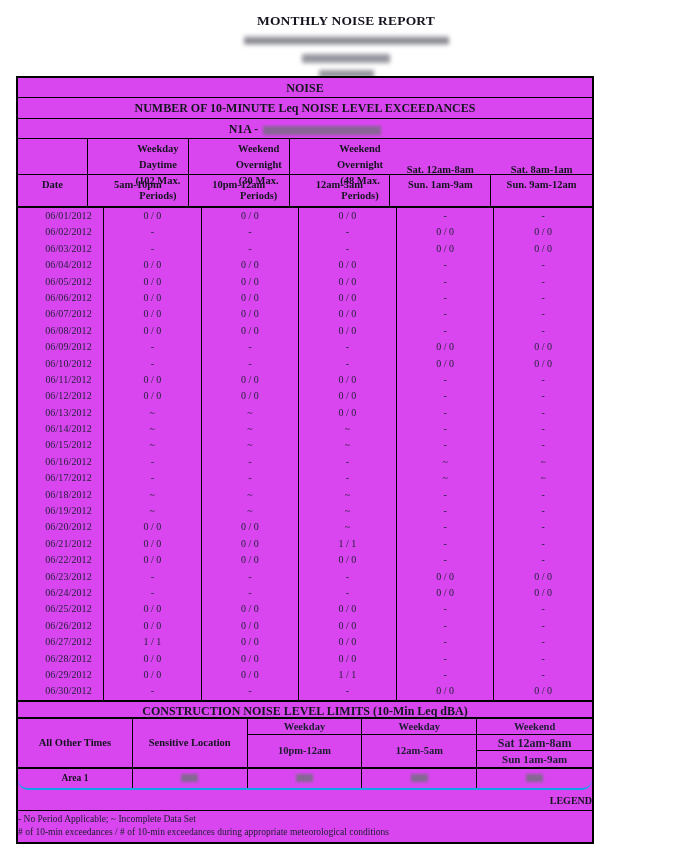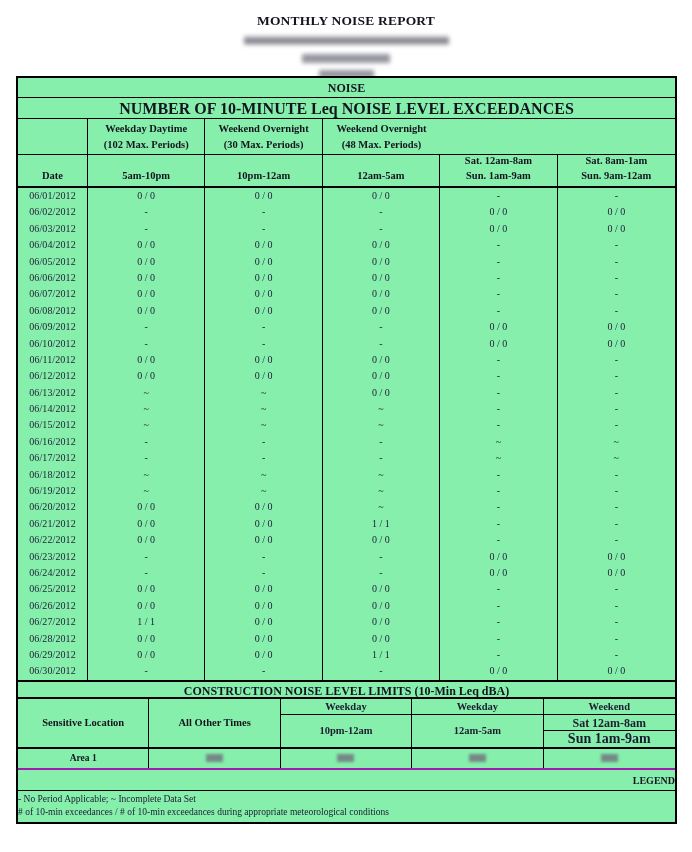--- a/index.html
+++ b/index.html
@@ -8,55 +8,55 @@
 
   
   .doc-header { text-align: center; padding-top: 13px; }
   .doc-title { font-size: 13.5px; font-weight: bold; color: #14141f; letter-spacing: .2px; }
   .redact { display: block; margin: 0 auto; background: #7d7d88; filter: blur(2px); opacity: .8; border-radius: 1px; }
   .redact.r1 { width: 205px; height: 9px; margin-top: 7px; background: linear-gradient(#9a9aa4 30%, #3c3c48 55%, #9a9aa4 80%); }
   .redact.r2 { width: 88px; height: 9px; margin-top: 9px; }
   .redact.r3 { width: 55px; height: 8px; margin-top: 7px; }
 
   
-  .main-table { position: absolute; left: 16px; top: 76px; width: 661px; border: 2px solid #000; background: #86efac; }
+  .main-table { position: absolute; left: 16px; top: 76px; width: 578px; border: 2px solid #000; background: #d946ef; }
 
   .band { text-align: center; border-bottom: 1px solid #000; font-weight: bold; color: #14141f; }
   .band.noise { font-size: 12px; height: 20px; line-height: 20px; }
-  .band.subtitle { font-size: 16px; height: 21px; line-height: 21px; }
+  .band.subtitle { font-size: 12px; height: 21px; line-height: 21px; }
   .band.location { font-size: 12px; height: 20px; line-height: 20px; }
   .inline-redact { display: inline-block; width: 118px; height: 9px; background: #6e6e7a; filter: blur(1.8px); opacity: .75; vertical-align: middle; margin-left: 5px; }
 
   .grid6 { display: grid; grid-template-columns: 70px repeat(5, 1fr); }
   .grid6 > div { border-right: 1px solid #000; }
   .grid6 > div:last-child { border-right: none; }
 
-  .col-heads { border-bottom: 1px solid #000; }
+  .col-heads { border-bottom: 1px solid #000; gap: 40px; }
   .col-heads > div { text-align: center; font-weight: bold; font-size: 10.5px; line-height: 1.5; padding: 2px 0 3px; color: #14141f; height: 35px; }
 
   .col-subs { border-bottom: 2px solid #000; }
-  .col-subs > div { text-align: center; font-weight: bold; font-size: 10.5px; height: 31px; display: flex; flex-direction: column; justify-content: flex-end; padding-bottom: 3px; line-height: 1.45; color: #14141f; }
-
-  .tbody .data-row { height: 16.4px; }
+  .col-subs > div { text-align: center; font-weight: bold; font-size: 10.5px; height: 31px; display: flex; flex-direction: column; justify-content: flex-end; padding-bottom: 14px; line-height: 1.45; color: #14141f; }
+
+  .tbody .data-row { height: 16.4px; margin-left: 16px; }
   .tbody .data-row > div { font-size: 10px; line-height: 16.4px; text-align: center; color: #22223a; }
   .tbody .data-row .date-cell { letter-spacing: .1px; }
 
   
   .limits-title { border-bottom: 2px solid #000; text-align: center; font-weight: bold; font-size: 12px; height: 19px; line-height: 19px; color: #14141f; }
   .grid5 { display: grid; grid-template-columns: repeat(5, 1fr); }
   .grid5 > div { border-right: 1px solid #000; }
   .grid5 > div:last-child { border-right: none; }
   .limits-heads { border-bottom: 2px solid #000; height: 50px; }
   .limits-heads .span-cell { display: flex; align-items: center; justify-content: center; font-weight: bold; font-size: 10.5px; color: #14141f; }
   .limits-heads .stack { display: flex; flex-direction: column; }
   .limits-heads .stack .top { height: 16px; line-height: 16px; border-bottom: 1px solid #000; text-align: center; font-weight: bold; font-size: 10.5px; }
   .limits-heads .stack .rest { flex: 1; display: flex; align-items: center; justify-content: center; font-weight: bold; font-size: 10.5px; }
   .limits-heads .stack .mid { height: 16px; line-height: 16px; border-bottom: 1px solid #000; text-align: center; font-weight: bold; font-size: 12px; }
-  .limits-heads .stack .bot { flex: 1; display: flex; align-items: center; justify-content: center; font-weight: bold; font-size: 14px; }
-  .limits-row { border-bottom: 2px solid #a21caf; height: 21px; }
+  .limits-heads .stack .bot { flex: 1; display: flex; align-items: center; justify-content: center; font-weight: bold; font-size: 11px; }
+  .limits-row { border-bottom: 2px solid #0ea5e9; height: 21px; border-radius: 10px; }
   .limits-row > div { display: flex; align-items: center; justify-content: center; font-weight: bold; font-size: 9.5px; color: #14141f; }
   .blur-mark { display: inline-block; width: 17px; height: 8px; background: #70707c; filter: blur(1.6px); opacity: .8; }
 
   
   .legend-title { border-bottom: 1px solid #000; text-align: right; font-weight: bold; font-size: 10px; height: 21px; line-height: 21px; color: #14141f; }
   .legend-body { text-align: left; font-size: 9.5px; line-height: 1.4; padding: 2px 0 3px; color: #1c1c30; }
 </style>
 </head>
 <body>
 
@@ -64,20 +64,21 @@
   <div class="doc-title">MONTHLY NOISE REPORT</div>
   <span class="redact r1"></span>
   <span class="redact r2"></span>
   <span class="redact r3"></span>
 </div>
 
 <div class="main-table">
 
   <div class="band noise">NOISE</div>
   <div class="band subtitle">NUMBER OF 10-MINUTE Leq NOISE LEVEL EXCEEDANCES</div>
+  <div class="band location"><span>N1A -</span><span class="inline-redact"></span></div>
 
   <div class="grid6 col-heads">
     <div></div>
     <div>
       <div>Weekday Daytime</div>
       <div>(102 Max. Periods)</div>
     </div>
     <div>
       <div>Weekend Overnight</div>
       <div>(30 Max. Periods)</div>
@@ -380,22 +381,22 @@
         <div>-</div>
         <div>-</div>
         <div>0 / 0</div>
         <div>0 / 0</div>
       </div>
     </div>
 
   <div class="limits-title" style="border-top:2px solid #000;">CONSTRUCTION NOISE LEVEL LIMITS (10-Min Leq dBA)</div>
 
   <div class="grid5 limits-heads">
+    <div class="span-cell">All Other Times</div>
     <div class="span-cell">Sensitive Location</div>
-    <div class="span-cell">All Other Times</div>
     <div class="stack">
       <div class="top">Weekday</div>
       <div class="rest">10pm-12am</div>
     </div>
     <div class="stack">
       <div class="top">Weekday</div>
       <div class="rest">12am-5am</div>
     </div>
     <div class="stack">
       <div class="top">Weekend</div>

